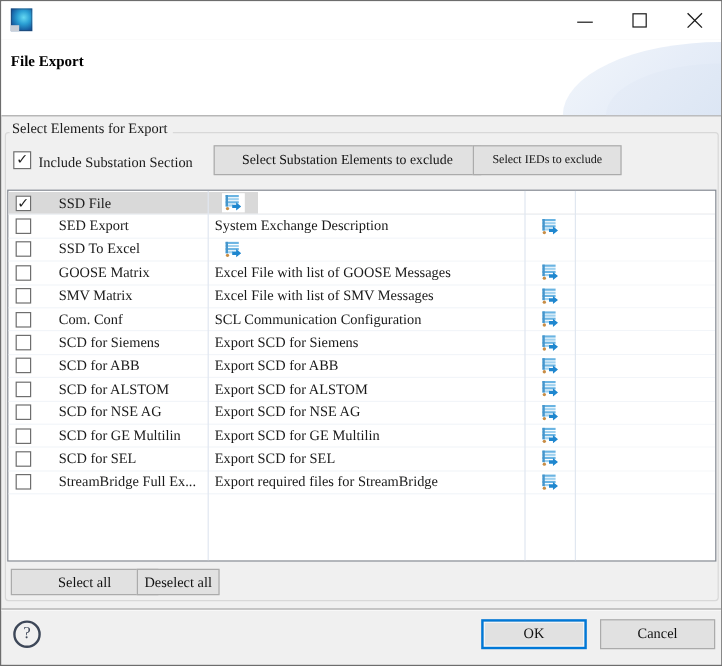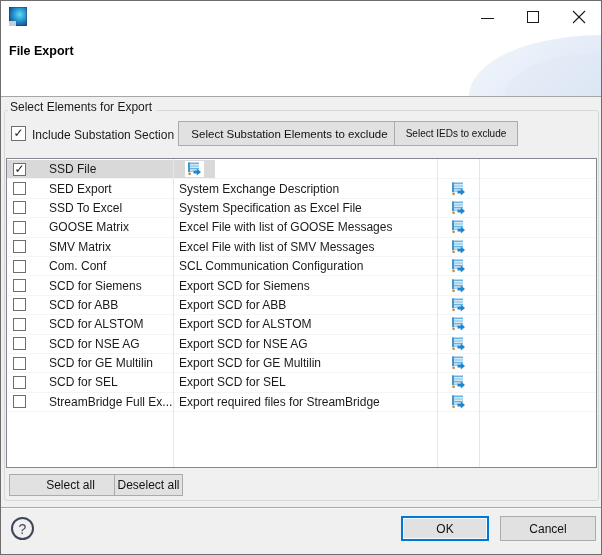--- a/index.html
+++ b/index.html
@@ -1,20 +1,20 @@
 <!DOCTYPE html>
 <html><head>
 <meta charset="utf-8">
 <style>
   html,body{margin:0;padding:0;background:#fff;}
   *{box-sizing:border-box;}
   .window{
     position:relative;width:602px;height:555px;
     background:#f0f0f0;border:1px solid #6d6d6d;
-    font-family:Liberation Sans, sans-serif;font-size:12px;color:#1a1a1a;
+    font-family:Liberation Serif, serif;font-size:12px;color:#1a1a1a;
     overflow:hidden;cursor:default;padding-left:40px;
   }
   
   .titlebar{position:absolute;left:0;top:0;width:100%;height:32px;background:#ffffff;}
   .app-icon{
     position:absolute;left:8px;top:6px;width:18px;height:19px;
     background:
       radial-gradient(circle at 60% 40%, #66d9f2 0%, #2b9fd4 35%, #155a9e 70%, #0c3a74 100%);
     box-shadow:inset 0 0 0 1px rgba(40,60,90,.45);
   }
@@ -153,21 +153,20 @@
     </div>
     <div class="cell-rest"></div>
   </div>
         <div class="trow">
     <div class="cell-check">
       <div class="cb row-cb">
         
       </div>
     </div>
     <div class="cell-name">SSD To Excel</div>
-    <div class="cell-desc">System Specification as Excel File</div>
     <div class="cell-icon">
       <span class="icon-wrap">
         <svg width="15" height="14" viewBox="0 0 15 14">
           <rect x="1" y="0.5" width="11" height="1.8" fill="#6ab4e2"></rect>
           <rect x="1" y="3.1" width="11" height="1.8" fill="#9fd1ef"></rect>
           <rect x="1" y="5.7" width="11" height="1.8" fill="#6ab4e2"></rect>
           <rect x="1" y="8.3" width="6" height="1.8" fill="#9fd1ef"></rect>
           <rect x="1" y="0.5" width="2" height="9.6" fill="#4596cc"></rect>
           <circle cx="2.6" cy="11.8" r="1.4" fill="#c88d45"></circle>
           <path d="M6.5 8.6 L9.8 8.6 L9.8 6.6 L14 10 L9.8 13.4 L9.8 11.4 L6.5 11.4 Z" fill="#1f87cf"></path>

